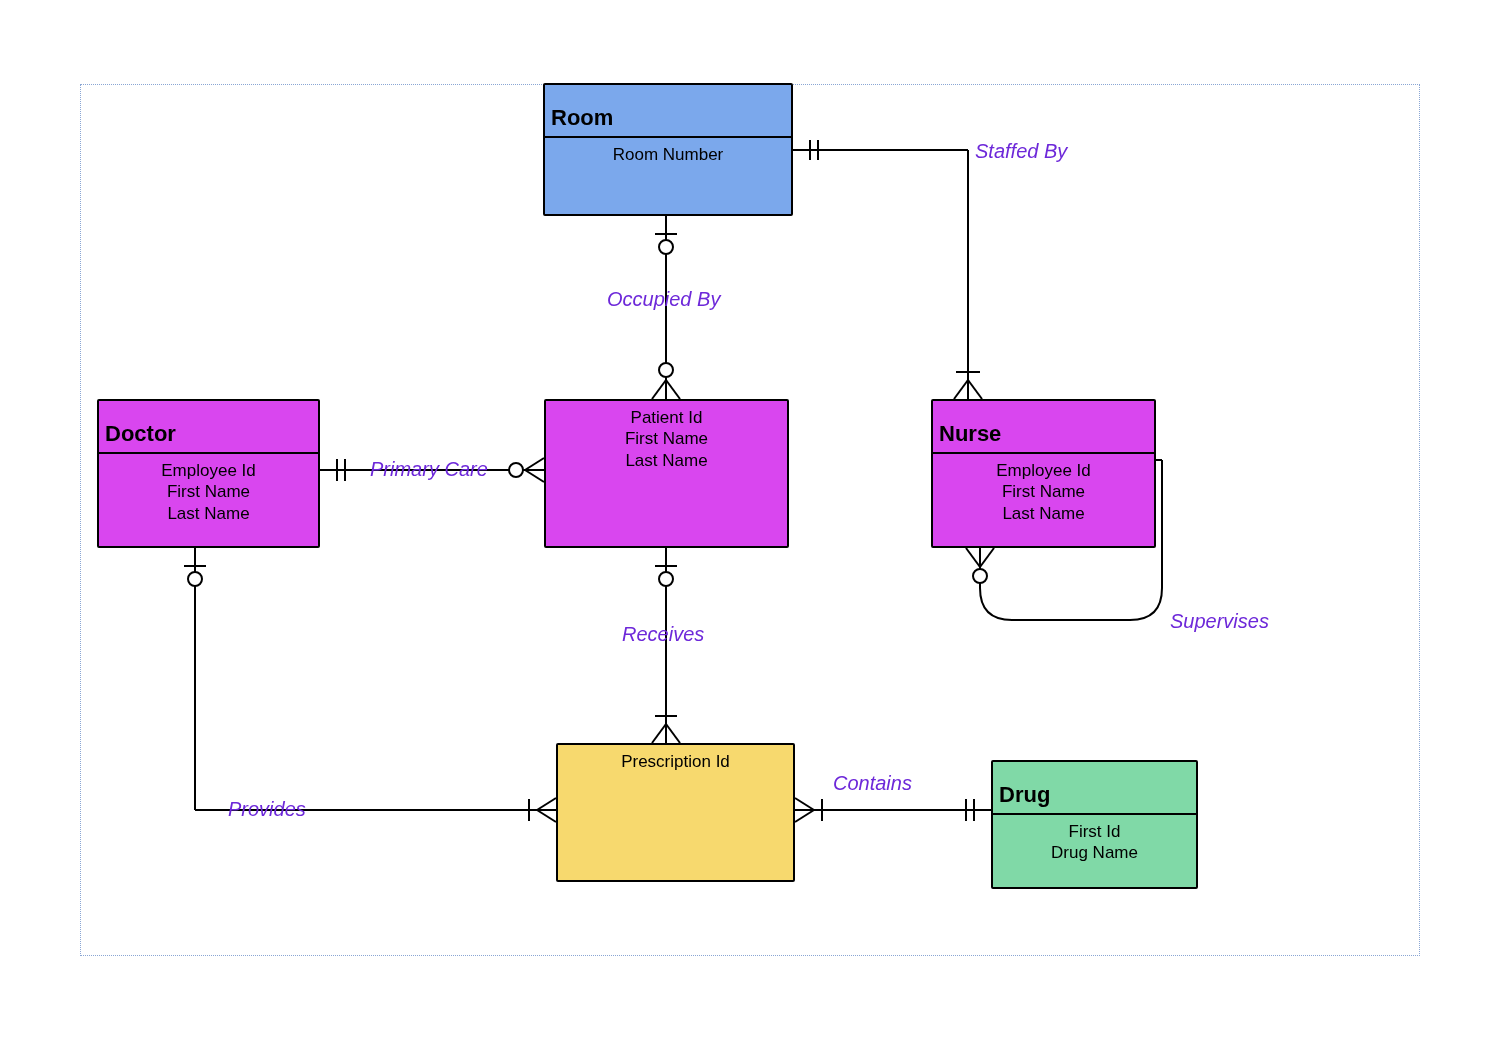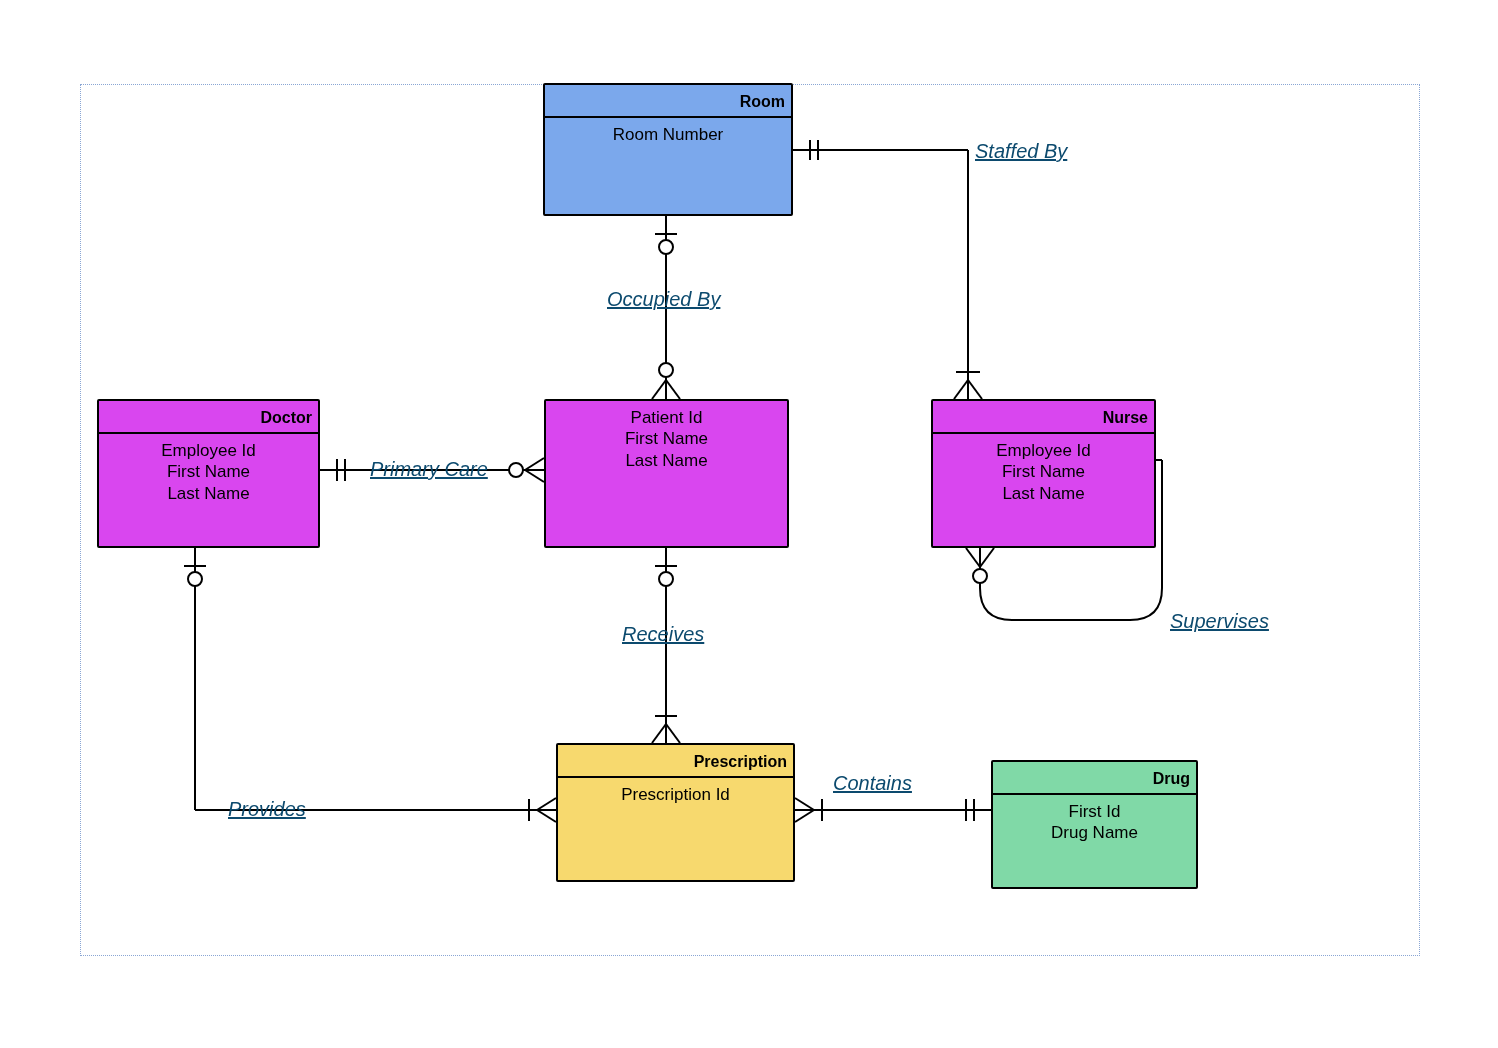--- a/index.html
+++ b/index.html
@@ -33,39 +33,38 @@
   .entity {
     position: absolute;
     border: 2px solid #000;
     border-radius: 2px;
     box-sizing: border-box;
     display: flex;
     flex-direction: column;
   }
   .entity .title {
     font-weight: bold;
-    font-size: 16px;
-    text-align: right;
-    padding: 8px 6px 5px;
+    font-size: 22px;
+    text-align: left;
+    padding: 20px 6px 5px;
     border-bottom: 2px solid #000;
   }
   .entity .attrs {
     font-size: 17px;
     text-align: center;
     line-height: 1.25;
     padding: 6px 6px 10px;
     flex: 1;
   }
   .rel-label {
     position: absolute;
     font-size: 20px;
     font-style: italic;
-    color: #0c4a6e;
+    color: #6d28d9;
     white-space: nowrap;
-    text-decoration: underline;
   }
 
   
   .e-blue   { background: #7ba8ec; }
   .e-orange { background: #d946ef; }
   .e-yellow { background: #f7d96e; }
   .e-green  { background: #80d9a7; margin-top: 12px; }
 
 </style>
 </head>
@@ -181,21 +180,20 @@
   <div class="entity e-orange" style="left:931px; top:399px; width:225px; height:149px;">
     <div class="title">Nurse</div>
     <div class="attrs">
       <div>Employee Id</div>
       <div>First Name</div>
       <div>Last Name</div>
     </div>
   </div>
 
   <div class="entity e-yellow" style="left:556px; top:743px; width:239px; height:139px;">
-    <div class="title">Prescription</div>
     <div class="attrs">
       <div>Prescription Id</div>
     </div>
   </div>
 
   <div class="entity e-green" style="left:991px; top:748px; width:207px; height:129px;">
     <div class="title">Drug</div>
     <div class="attrs">
       <div>First Id</div>
       <div>Drug Name</div>

